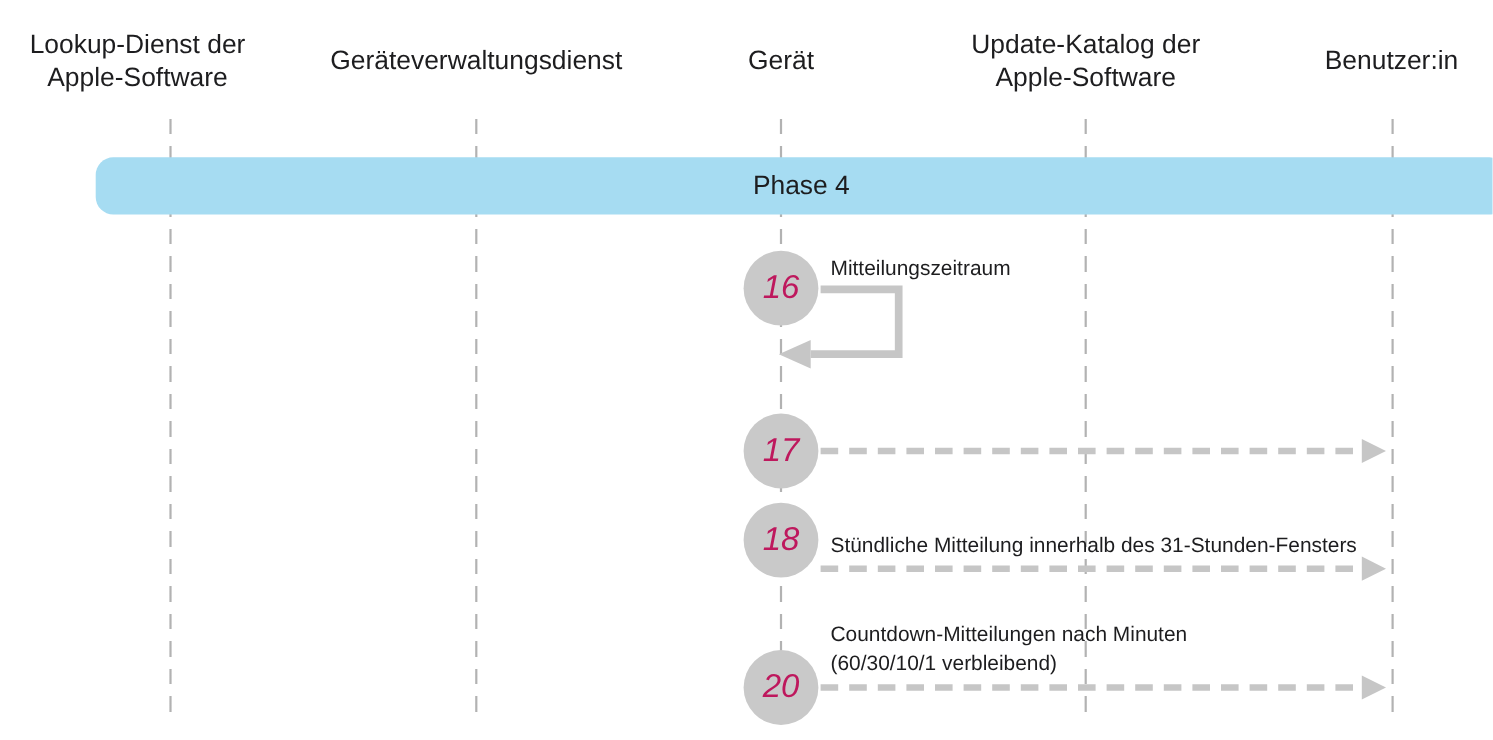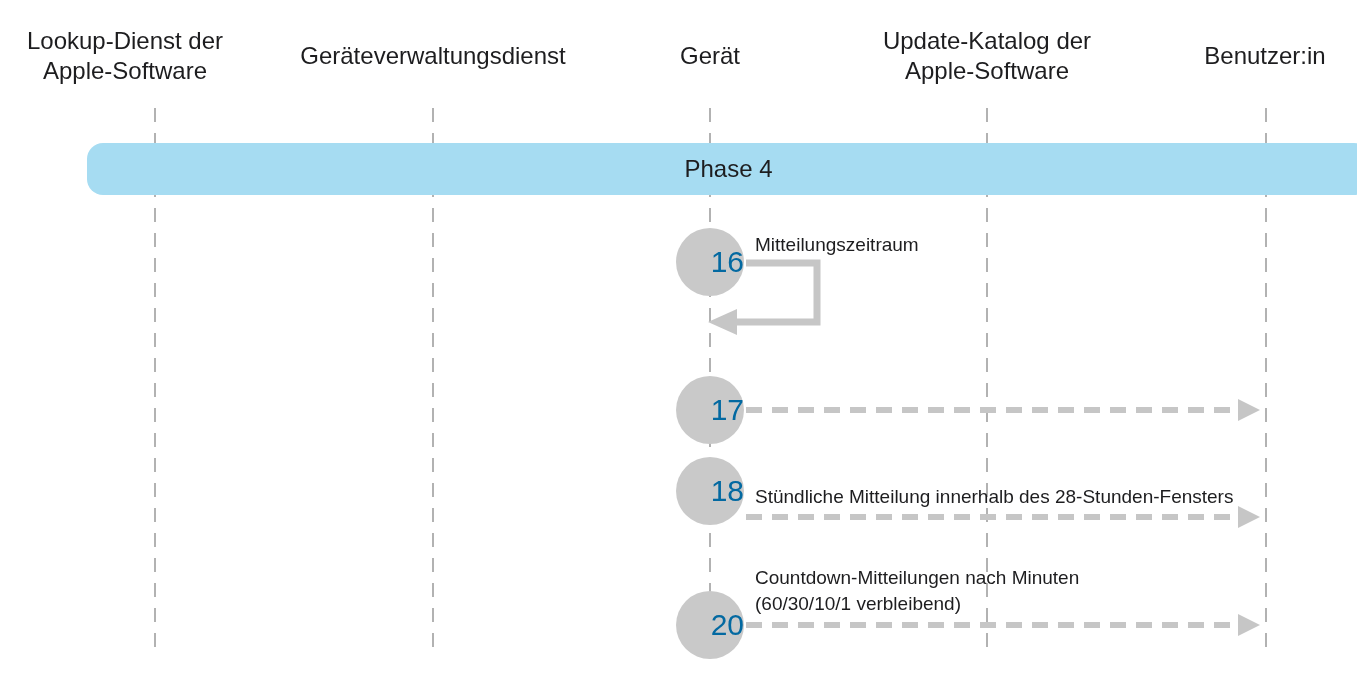--- a/index.html
+++ b/index.html
@@ -35,22 +35,22 @@
     position:absolute;left:39px;top:143px;width:1283px;height:52px;
     background:var(--phase-fill);border-radius:16px;
     display:flex;align-items:center;justify-content:center;
     font-size:24px;color:var(--text);z-index:2;margin-left:48px;
   }
 
   
   .step-circle{
     position:absolute;width:68px;height:68px;border-radius:50%;
     background:var(--circle-fill);
-    display:flex;align-items:center;justify-content:flex-end;
-    font-size:30px;color:#0369a1;z-index:4;left:676px;
+    display:flex;align-items:center;justify-content:center;
+    font-size:30px;color:#be185d;z-index:4;left:676px;font-style:italic;
   }
   .c16{top:228px;} .c17{top:376px;} .c18{top:457px;} .c19{top:591px;}
 
   
   .msg-label{
     position:absolute;left:755px;
     font-size:19px;line-height:26px;color:var(--text);
     white-space:nowrap;z-index:5;
   }
   .l16{top:232px;} .l17{top:376px;} .l18{top:484px;} .l19{top:565px;}
@@ -118,21 +118,21 @@
   </div>
 
   <svg class="arrow-svg a18" width="520" height="28" viewBox="0 0 520 28" aria-hidden="true">
     <line class="arrow-line" x1="2" y1="14" x2="494" y2="14"></line>
     <polygon class="arrow-head" points="494,3 494,25 516,14"></polygon>
   </svg>
   <div class="step-circle c18">
     <span>18</span>
   </div>
   <div class="msg-label l18">
-    <div>Stündliche Mitteilung innerhalb des 28-Stunden-Fensters</div>
+    <div>Stündliche Mitteilung innerhalb des 31-Stunden-Fensters</div>
   </div>
 
   <svg class="arrow-svg a19" width="520" height="28" viewBox="0 0 520 28" aria-hidden="true">
     <line class="arrow-line" x1="2" y1="14" x2="494" y2="14"></line>
     <polygon class="arrow-head" points="494,3 494,25 516,14"></polygon>
   </svg>
   <div class="step-circle c19">
     <span>20</span>
   </div>
   <div class="msg-label l19">

